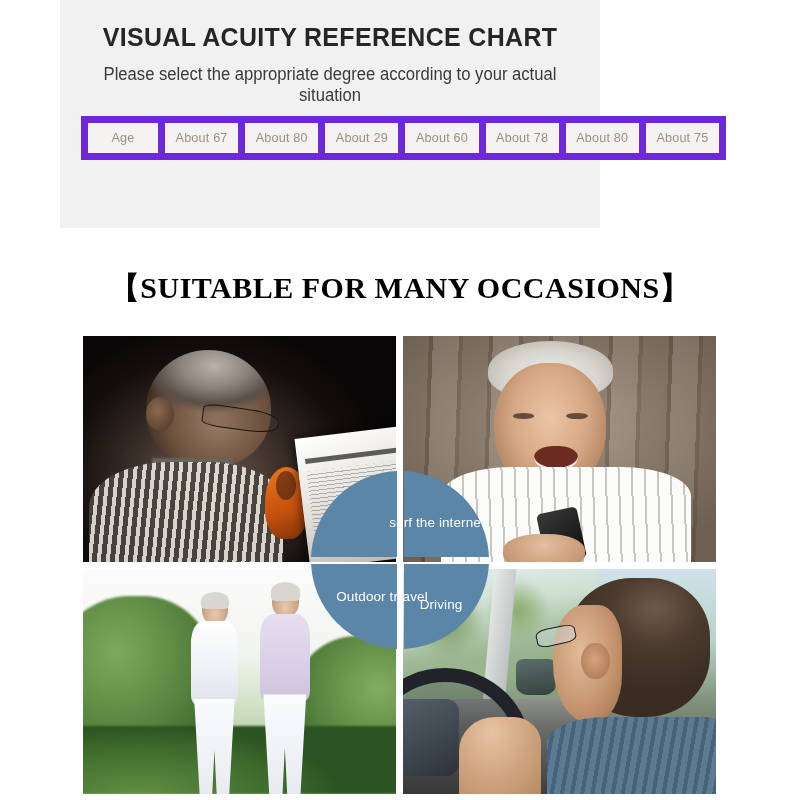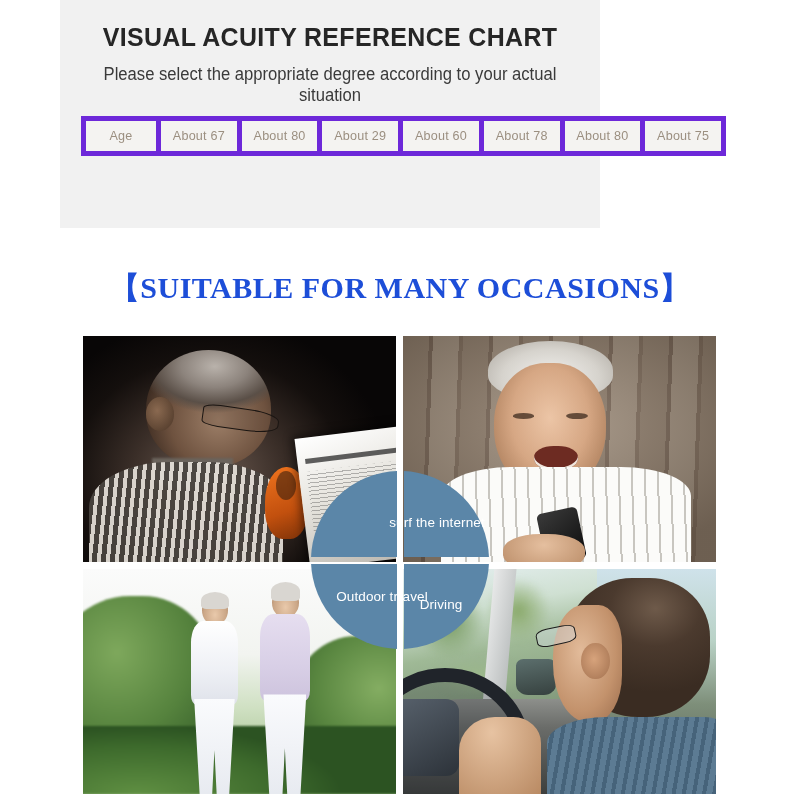--- a/index.html
+++ b/index.html
@@ -51,21 +51,21 @@
     top: 116px;
     width: 645px;
   }
   table.acuity {
     border-collapse: collapse;
     width: 645px;
     table-layout: fixed;
     background: #f4f3f1;
   }
   table.acuity td {
-    border: 5px solid #6d28d9;
+    border: 7px solid #6d28d9;
     height: 28px;
     text-align: center;
     vertical-align: middle;
     font-size: 12.6px;
     color: #9b8f80;
     letter-spacing: 0.2px;
     font-family: "Liberation Sans", sans-serif;
   }
   table.acuity td.label-cell {
     width: 68px;
@@ -85,21 +85,21 @@
   .occ-heading {
     position: absolute;
     left: 0;
     top: 268px;
     width: 800px;
     text-align: center;
     font-family: "Liberation Serif", serif;
     font-weight: bold;
     font-size: 30px;
     letter-spacing: 0.5px;
-    color: #1d4ed8;
+    color: #000000;
   }
 
   .grid {
     position: absolute;
     left: 83px;
     top: 336px;
     width: 633px;
     height: 458px;
     display: grid;
     grid-template-columns: 1fr 1fr;

